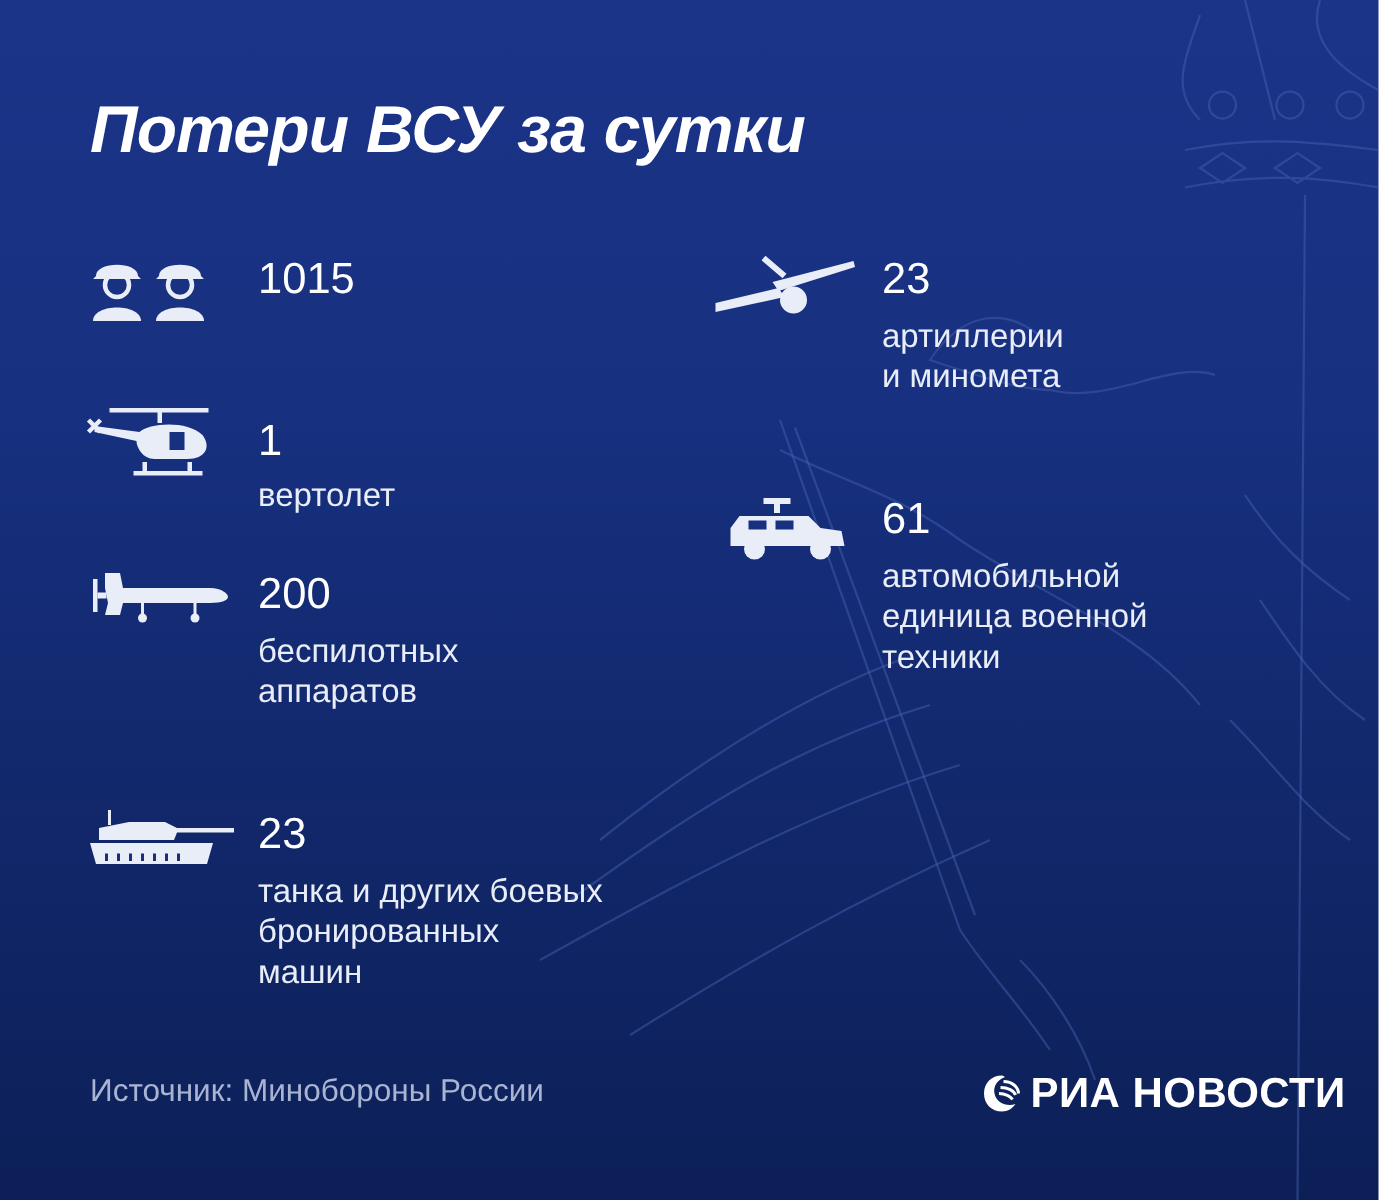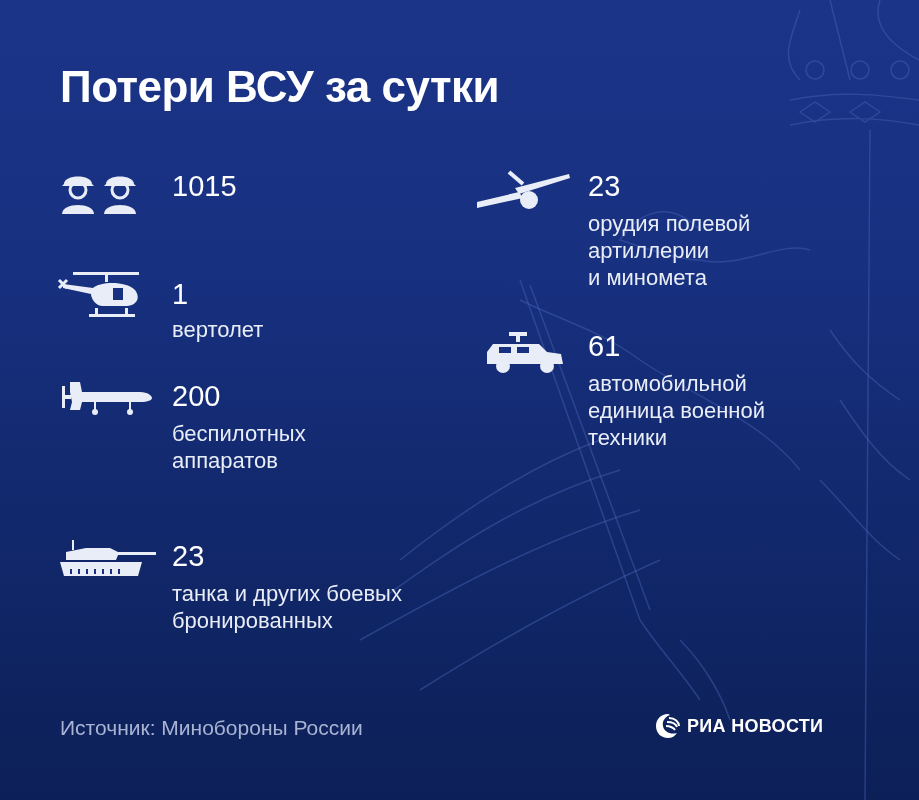--- a/index.html
+++ b/index.html
@@ -1,27 +1,27 @@
 <!DOCTYPE html>
 <html><head>
 <meta charset="utf-8">
 <style>
   html,body{margin:0;padding:0;}
   body{width:919px;height:800px;overflow:hidden;font-family:"Liberation Sans",sans-serif;}
   .canvas{position:relative;width:919px;height:800px;overflow:hidden;
     background:linear-gradient(180deg,#1b3488 0%,#17307f 35%,#112769 70%,#0c1f57 100%);color:#fff;}
   .emblem{position:absolute;left:0;top:0;width:919px;height:800px;pointer-events:none;}
-  .title{position:absolute;left:60px;top:62px;font-size:44px;font-weight:bold;letter-spacing:-0.5px;color:#fff;margin:0;}
+  .title{position:absolute;left:60px;top:62px;font-size:44px;font-weight:bold;letter-spacing:-0.5px;color:#fff;margin:0;font-style:italic;}
   .item{position:absolute;}
   .icon{position:absolute;left:0;top:0;}
   .num{position:absolute;font-size:29px;font-weight:normal;color:#fff;line-height:1;}
   .label{position:absolute;font-size:22px;line-height:27px;color:#e9edf8;white-space:nowrap;}
   .source{position:absolute;left:60px;top:716px;font-size:21px;color:#a9b4d3;}
   .logo{position:absolute;left:655px;top:713px;display:flex;align-items:center;gap:6px;}
-  .logo-text{font-size:18px;font-weight:bold;color:#fff;letter-spacing:0.3px;}
+  .logo-text{font-size:28px;font-weight:bold;color:#fff;letter-spacing:0.3px;}
 </style>
 </head>
 <body>
 
 <div class="canvas">
 
   <svg class="emblem" viewBox="0 0 919 800" fill="none" stroke="#4a63b3" stroke-opacity="0.45" stroke-width="1.5">
     <path d="M800 10 C790 40 780 60 800 80 M830 0 L850 80 M880 0 C870 30 900 50 919 60"></path>
     <circle cx="815" cy="70" r="9"></circle>
       <circle cx="860" cy="70" r="9"></circle>
@@ -96,33 +96,33 @@
           <rect x="34" y="31" width="2" height="5"></rect>
           <rect x="42" y="31" width="2" height="5"></rect>
           <rect x="50" y="31" width="2" height="5"></rect>
           <rect x="58" y="31" width="2" height="5"></rect>
         </g>
     </svg>
     <div class="num" style="left:112px;top:4px;">23</div>
     <div class="label" style="left:112px;top:42px;">
       <div>танка и других боевых</div>
       <div>бронированных</div>
+      <div>машин</div>
     </div>
   </div>
 
   <div class="item" style="left:475px;top:168px;width:380px;height:130px;">
     <svg class="icon" width="96" height="46" viewBox="0 0 96 46" fill="#e9edf8">
       <path d="M34 4 L48 16" stroke="#e9edf8" stroke-width="4"></path>
       <path d="M40 20 L94 6 L95 10 L44 26z"></path>
       <path d="M2 34 L44 24 L48 30 L2 40z"></path>
       <circle cx="54" cy="32" r="9"></circle>
     </svg>
     <div class="num" style="left:113px;top:4px;">23</div>
     <div class="label" style="left:113px;top:42px;">
-      <div>орудия полевой</div>
       <div>артиллерии</div>
       <div>и миномета</div>
     </div>
   </div>
 
   <div class="item" style="left:485px;top:328px;width:380px;height:130px;">
     <svg class="icon" width="80" height="46" viewBox="0 0 80 46" fill="#e9edf8">
       <rect x="24" y="4" width="18" height="4"></rect>
         <rect x="31" y="8" width="4" height="6"></rect>
       <path d="M8 16 L54 16 L62 24 L76 26 L78 36 L2 36 L2 24z"></path>

